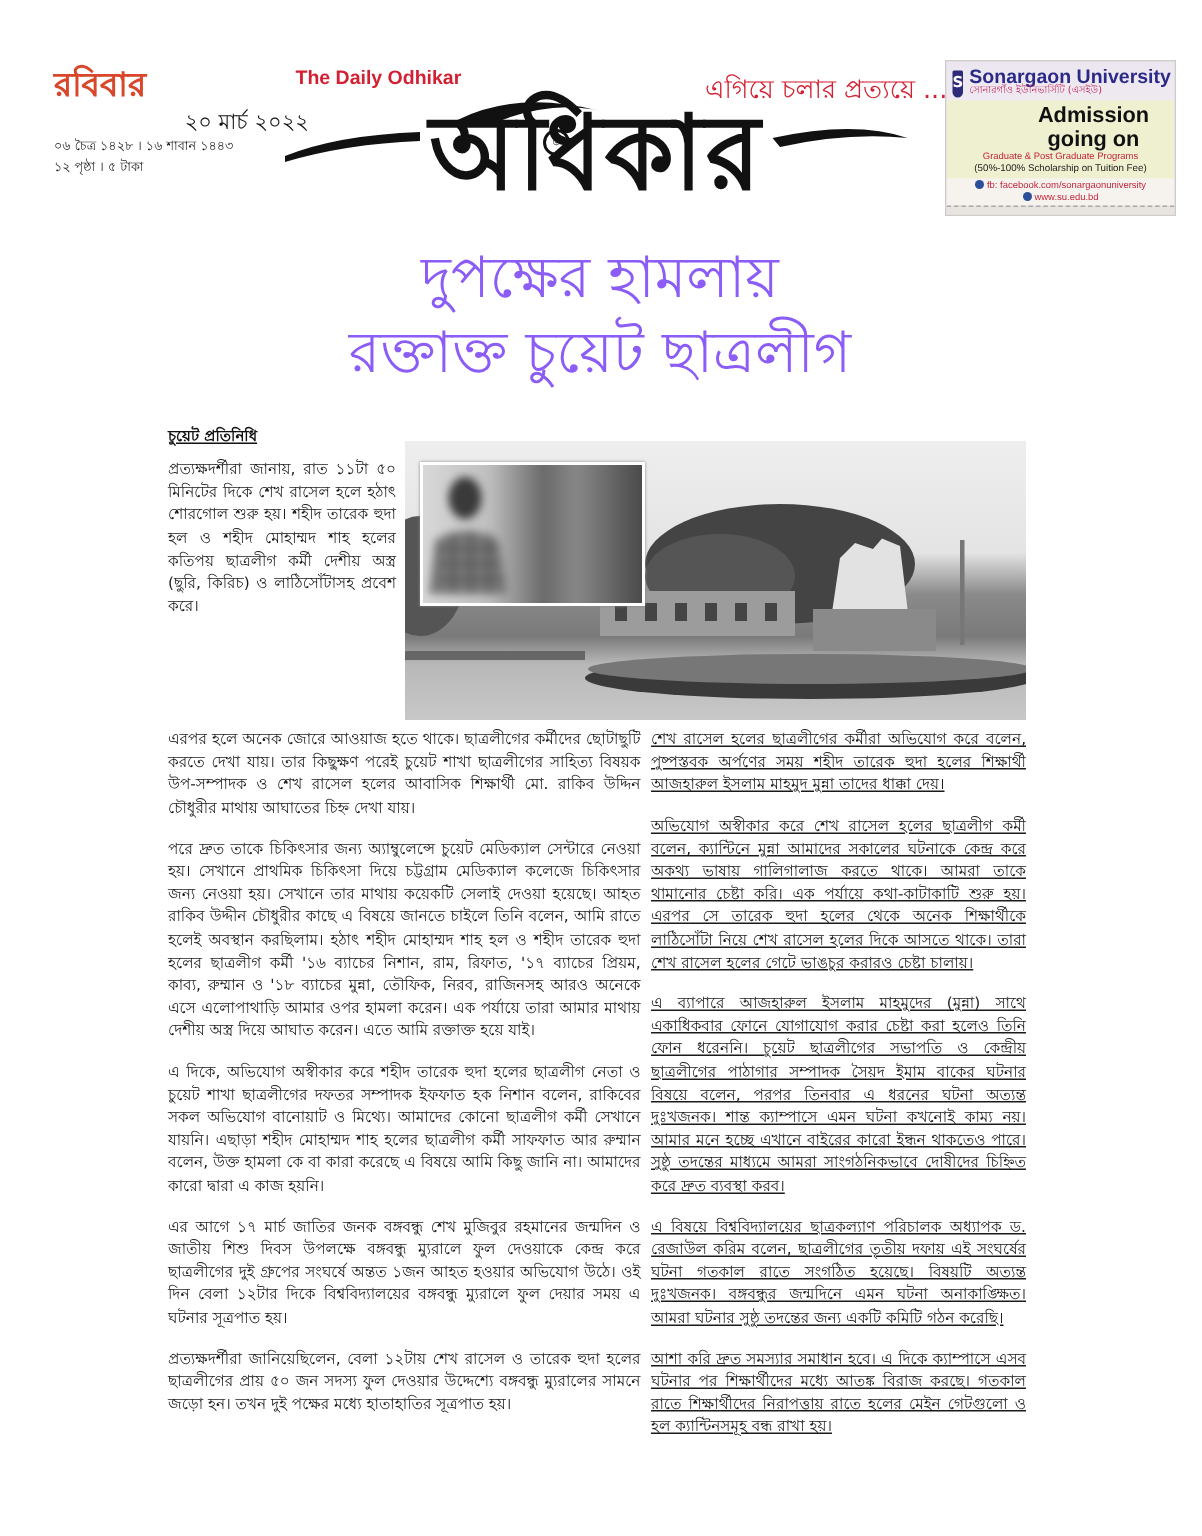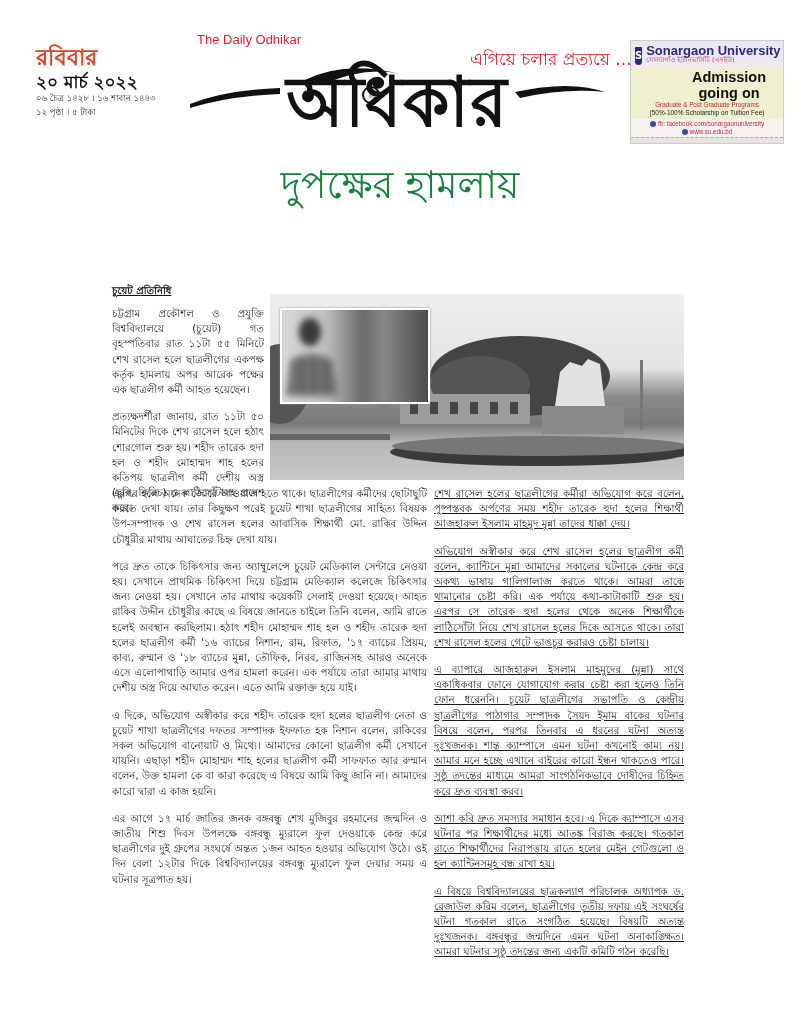--- a/index.html
+++ b/index.html
@@ -2,24 +2,24 @@
 <html><head>
 <meta charset="utf-8">
 <style>
   * { box-sizing: border-box; margin: 0; padding: 0; }
   html, body { width: 801px; height: 1024px; background: #ffffff; overflow: hidden; }
   body { font-family: "DejaVu Sans", sans-serif; color: #111; position: relative; }
 
   
   .date-block { position: absolute; left: 36px; top: 44px; width: 170px; }
   .day { font-family: "DejaVu Serif", serif; color: #d9472b; font-size: 22px; font-weight: bold; line-height: 26px; }
-  .date-main { font-size: 17px; font-weight: bold; margin-top: 4px; line-height: 16px; }
+  .date-main { font-size: 14px; font-weight: normal; margin-top: 4px; line-height: 16px; text-align: right; }
   .date-sub { font-size: 8.5px; margin-top: 2px; line-height: 12px; color: #222; }
 
-  .brand-en { position: absolute; left: 197px; top: 32px; font-family: "Liberation Sans", sans-serif; font-weight: normal; color: #d32032; font-size: 13px; }
+  .brand-en { position: absolute; left: 197px; top: 44px; font-family: "Liberation Sans", sans-serif; font-weight: bold; color: #d32032; font-size: 13px; }
   .slogan { position: absolute; left: 470px; top: 46px; color: #d32032; font-size: 17px; }
   .logo { position: absolute; left: 185px; top: 62px; width: 425px; height: 80px; }
   .logo-text { position: absolute; left: 0; top: 0; width: 100%; text-align: center; font-family: "DejaVu Serif", serif; font-weight: bold; font-size: 66px; line-height: 80px; letter-spacing: 2px; color: #111; transform: scaleY(1.05); }
   .logo-swoosh { position: absolute; left: 0; top: 0; width: 425px; height: 80px; }
   .logo-seal { position: absolute; left: 362px; top: 86px; width: 18px; height: 18px; border: 2px solid #111; border-radius: 50%; font-size: 6px; text-align: center; line-height: 14px; }
 
   
   .ad { position: absolute; left: 630px; top: 40px; width: 154px; height: 104px; background: #f4f0ea; border: 1px solid #ccc; overflow: hidden; }
   .ad-top { display: flex; align-items: center; padding: 3px 4px 0 4px; height: 26px; background: linear-gradient(#ebe6ef, #efeaf2); }
   .ad-shield { width: 14px; height: 18px; background: #2e2a7a; border-radius: 2px 2px 7px 7px; color: #fff; font-size: 10px; font-weight: bold; text-align: center; line-height: 17px; margin-right: 4px; }
@@ -34,21 +34,21 @@
   .ad-schol { font-family: "Liberation Sans", sans-serif; font-size: 6.5px; color: #222; line-height: 8px; }
   .ad-links { text-align: center; padding: 1px 0; background: #f6f3ee; }
   .ad-link { font-family: "Liberation Sans", sans-serif; font-size: 6.3px; color: #c2263d; line-height: 8px; }
   .ad-link .ico { display: inline-block; width: 6px; height: 6px; border-radius: 50%; background: #2c4f9a; vertical-align: middle; margin-right: 2px; }
   .ad-bottom { display: flex; justify-content: space-around; padding: 6px 4px; background: #e7e4df; border-top: 1px dashed #aaa; }
   .ad-campus { text-align: left; }
   .ad-campus-name { font-family: "Liberation Sans", sans-serif; font-size: 4.5px; font-weight: bold; color: #333; line-height: 6px; }
   .ad-phone { font-family: "Liberation Sans", sans-serif; font-size: 8.3px; font-weight: bold; color: #c2263d; line-height: 10px; }
 
   
-  .headline { position: absolute; left: 100px; top: 160px; width: 600px; text-align: center; font-family: "DejaVu Serif", serif; font-size: 38px; line-height: 50px; color: #15803d; }
+  .headline { position: absolute; left: 100px; top: 160px; width: 600px; text-align: center; font-family: "DejaVu Serif", serif; font-size: 38px; line-height: 50px; color: #8b5cf6; }
 
   
   .byline { position: absolute; left: 112px; top: 283px; font-size: 10px; font-weight: bold; text-decoration: underline; }
 
   
   .photo { position: absolute; left: 270px; top: 294px; width: 414px; height: 186px; overflow: hidden; background: linear-gradient(#eeeeee 0%, #e4e4e4 40%, #8a8a8a 55%, #7a7a7a 70%, #b8b8b8 80%, #c8c8c8 100%); }
   .photo svg { position: absolute; left: 0; top: 0; }
   .inset { position: absolute; left: 10px; top: 14px; width: 150px; height: 96px; border: 2px solid #fff; box-shadow: 0 0 2px #888; background: linear-gradient(90deg, #d8d8d8 0%, #bfbfbf 30%, #6a6a6a 55%, #888 70%, #4a4a4a 100%); overflow: hidden; }
   .inset-person { position: absolute; left: 78px; top: 10px; width: 60px; height: 86px; }
   .inset-blur { position: absolute; left: 0; top: 0; width: 100%; height: 100%; backdrop-filter: blur(3px); }
@@ -111,20 +111,21 @@
     </div>
     <div class="ad-campus">
       <div class="ad-campus-name">Mohakhali Campus:</div>
       <div class="ad-phone">02-222292134</div>
     </div>
   </div>
 </div>
 
 <div class="headline">
   <div>দুপক্ষের হামলায়</div>
+  <div>রক্তাক্ত চুয়েট ছাত্রলীগ</div>
 </div>
 
 <div class="byline">চুয়েট প্রতিনিধি</div>
 
 <div class="photo">
   <svg width="414" height="186" viewBox="0 0 414 186">
     <ellipse cx="250" cy="82" rx="90" ry="40" fill="#444"></ellipse>
     <ellipse cx="210" cy="90" rx="50" ry="28" fill="#555"></ellipse>
     <ellipse cx="10" cy="90" rx="30" ry="40" fill="#555"></ellipse>
     <rect x="130" y="100" width="130" height="30" fill="#9c9c9c"></rect>
@@ -145,30 +146,30 @@
     <svg class="inset-person" viewBox="0 0 60 86" width="60" height="86">
       <ellipse cx="28" cy="22" rx="11" ry="14" fill="#3a3a3a"></ellipse>
       <path d="M4 86 L8 50 Q28 38 50 50 L56 86 Z" fill="#777"></path>
       <path d="M10 56 L50 56 M10 66 L52 66 M10 76 L54 76 M20 46 L20 86 M32 44 L32 86 M44 46 L44 86" stroke="#555" stroke-width="2"></path>
     </svg>
     <div class="inset-blur"></div>
   </div>
 </div>
 
 <div class="col col-left-narrow">
-  <p>চট্টগ্রাম প্রকৌশল ও প্রযুক্তি বিশ্ববিদ্যালয়ে (চুয়েট) গত বৃহস্পতিবার রাত ১১টা ৫৫ মিনিটে শেখ রাসেল হলে ছাত্রলীগের একপক্ষ কর্তৃক হামলায় অপর আরেক পক্ষের এক ছাত্রলীগ কর্মী আহত হয়েছেন।</p>
   <p>প্রত্যক্ষদর্শীরা জানায়, রাত ১১টা ৫০ মিনিটের দিকে শেখ রাসেল হলে হঠাৎ শোরগোল শুরু হয়। শহীদ তারেক হুদা হল ও শহীদ মোহাম্মদ শাহ হলের কতিপয় ছাত্রলীগ কর্মী দেশীয় অস্ত্র (ছুরি, কিরিচ) ও লাঠিসোঁটাসহ প্রবেশ করে।</p>
 </div>
 
 <div class="col col-left-wide">
   <p>এরপর হলে অনেক জোরে আওয়াজ হতে থাকে। ছাত্রলীগের কর্মীদের ছোটাছুটি করতে দেখা যায়। তার কিছুক্ষণ পরেই চুয়েট শাখা ছাত্রলীগের সাহিত্য বিষয়ক উপ-সম্পাদক ও শেখ রাসেল হলের আবাসিক শিক্ষার্থী মো. রাকিব উদ্দিন চৌধুরীর মাথায় আঘাতের চিহ্ন দেখা যায়।</p>
   <p>পরে দ্রুত তাকে চিকিৎসার জন্য অ্যাম্বুলেন্সে চুয়েট মেডিক্যাল সেন্টারে নেওয়া হয়। সেখানে প্রাথমিক চিকিৎসা দিয়ে চট্টগ্রাম মেডিক্যাল কলেজে চিকিৎসার জন্য নেওয়া হয়। সেখানে তার মাথায় কয়েকটি সেলাই দেওয়া হয়েছে। আহত রাকিব উদ্দীন চৌধুরীর কাছে এ বিষয়ে জানতে চাইলে তিনি বলেন, আমি রাতে হলেই অবস্থান করছিলাম। হঠাৎ শহীদ মোহাম্মদ শাহ হল ও শহীদ তারেক হুদা হলের ছাত্রলীগ কর্মী '১৬ ব্যাচের নিশান, রাম, রিফাত, '১৭ ব্যাচের প্রিয়ম, কাব্য, রুম্মান ও '১৮ ব্যাচের মুন্না, তৌফিক, নিরব, রাজিনসহ আরও অনেকে এসে এলোপাথাড়ি আমার ওপর হামলা করেন। এক পর্যায়ে তারা আমার মাথায় দেশীয় অস্ত্র দিয়ে আঘাত করেন। এতে আমি রক্তাক্ত হয়ে যাই।</p>
   <p>এ দিকে, অভিযোগ অস্বীকার করে শহীদ তারেক হুদা হলের ছাত্রলীগ নেতা ও চুয়েট শাখা ছাত্রলীগের দফতর সম্পাদক ইফফাত হক নিশান বলেন, রাকিবের সকল অভিযোগ বানোয়াট ও মিথ্যে। আমাদের কোনো ছাত্রলীগ কর্মী সেখানে যায়নি। এছাড়া শহীদ মোহাম্মদ শাহ হলের ছাত্রলীগ কর্মী সাফফাত আর রুম্মান বলেন, উক্ত হামলা কে বা কারা করেছে এ বিষয়ে আমি কিছু জানি না। আমাদের কারো দ্বারা এ কাজ হয়নি।</p>
   <p>এর আগে ১৭ মার্চ জাতির জনক বঙ্গবন্ধু শেখ মুজিবুর রহমানের জন্মদিন ও জাতীয় শিশু দিবস উপলক্ষে বঙ্গবন্ধু ম্যুরালে ফুল দেওয়াকে কেন্দ্র করে ছাত্রলীগের দুই গ্রুপের সংঘর্ষে অন্তত ১জন আহত হওয়ার অভিযোগ উঠে। ওই দিন বেলা ১২টার দিকে বিশ্ববিদ্যালয়ের বঙ্গবন্ধু ম্যুরালে ফুল দেয়ার সময় এ ঘটনার সূত্রপাত হয়।</p>
+  <p>প্রত্যক্ষদর্শীরা জানিয়েছিলেন, বেলা ১২টায় শেখ রাসেল ও তারেক হুদা হলের ছাত্রলীগের প্রায় ৫০ জন সদস্য ফুল দেওয়ার উদ্দেশ্যে বঙ্গবন্ধু ম্যুরালের সামনে জড়ো হন। তখন দুই পক্ষের মধ্যে হাতাহাতির সূত্রপাত হয়।</p>
 </div>
 
 <div class="col col-right">
   <p>শেখ রাসেল হলের ছাত্রলীগের কর্মীরা অভিযোগ করে বলেন, পুষ্পস্তবক অর্পণের সময় শহীদ তারেক হুদা হলের শিক্ষার্থী আজহারুল ইসলাম মাহমুদ মুন্না তাদের ধাক্কা দেয়।</p>
   <p>অভিযোগ অস্বীকার করে শেখ রাসেল হলের ছাত্রলীগ কর্মী বলেন, ক্যান্টিনে মুন্না আমাদের সকালের ঘটনাকে কেন্দ্র করে অকথ্য ভাষায় গালিগালাজ করতে থাকে। আমরা তাকে থামানোর চেষ্টা করি। এক পর্যায়ে কথা-কাটাকাটি শুরু হয়। এরপর সে তারেক হুদা হলের থেকে অনেক শিক্ষার্থীকে লাঠিসোঁটা নিয়ে শেখ রাসেল হলের দিকে আসতে থাকে। তারা শেখ রাসেল হলের গেটে ভাঙচুর করারও চেষ্টা চালায়।</p>
   <p>এ ব্যাপারে আজহারুল ইসলাম মাহমুদের (মুন্না) সাথে একাধিকবার ফোনে যোগাযোগ করার চেষ্টা করা হলেও তিনি ফোন ধরেননি। চুয়েট ছাত্রলীগের সভাপতি ও কেন্দ্রীয় ছাত্রলীগের পাঠাগার সম্পাদক সৈয়দ ইমাম বাকের ঘটনার বিষয়ে বলেন, পরপর তিনবার এ ধরনের ঘটনা অত্যন্ত দুঃখজনক। শান্ত ক্যাম্পাসে এমন ঘটনা কখনোই কাম্য নয়। আমার মনে হচ্ছে এখানে বাইরের কারো ইন্ধন থাকতেও পারে। সুষ্ঠু তদন্তের মাধ্যমে আমরা সাংগঠনিকভাবে দোষীদের চিহ্নিত করে দ্রুত ব্যবস্থা করব।</p>
+  <p>এ বিষয়ে বিশ্ববিদ্যালয়ের ছাত্রকল্যাণ পরিচালক অধ্যাপক ড. রেজাউল করিম বলেন, ছাত্রলীগের তৃতীয় দফায় এই সংঘর্ষের ঘটনা গতকাল রাতে সংগঠিত হয়েছে। বিষয়টি অত্যন্ত দুঃখজনক। বঙ্গবন্ধুর জন্মদিনে এমন ঘটনা অনাকাঙ্ক্ষিত। আমরা ঘটনার সুষ্ঠু তদন্তের জন্য একটি কমিটি গঠন করেছি।</p>
   <p>আশা করি দ্রুত সমস্যার সমাধান হবে। এ দিকে ক্যাম্পাসে এসব ঘটনার পর শিক্ষার্থীদের মধ্যে আতঙ্ক বিরাজ করছে। গতকাল রাতে শিক্ষার্থীদের নিরাপত্তায় রাতে হলের মেইন গেটগুলো ও হল ক্যান্টিনসমূহ বন্ধ রাখা হয়।</p>
-  <p>এ বিষয়ে বিশ্ববিদ্যালয়ের ছাত্রকল্যাণ পরিচালক অধ্যাপক ড. রেজাউল করিম বলেন, ছাত্রলীগের তৃতীয় দফায় এই সংঘর্ষের ঘটনা গতকাল রাতে সংগঠিত হয়েছে। বিষয়টি অত্যন্ত দুঃখজনক। বঙ্গবন্ধুর জন্মদিনে এমন ঘটনা অনাকাঙ্ক্ষিত। আমরা ঘটনার সুষ্ঠু তদন্তের জন্য একটি কমিটি গঠন করেছি।</p>
 </div>
 
 </body></html>

